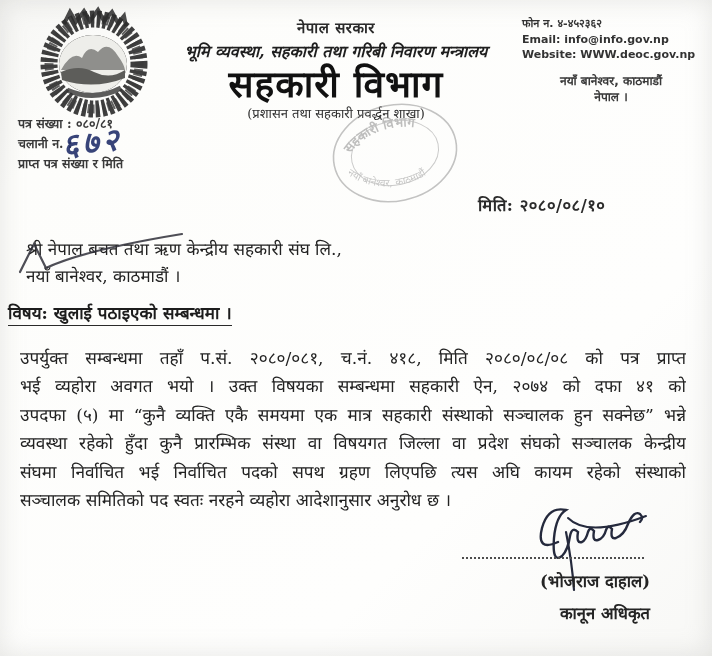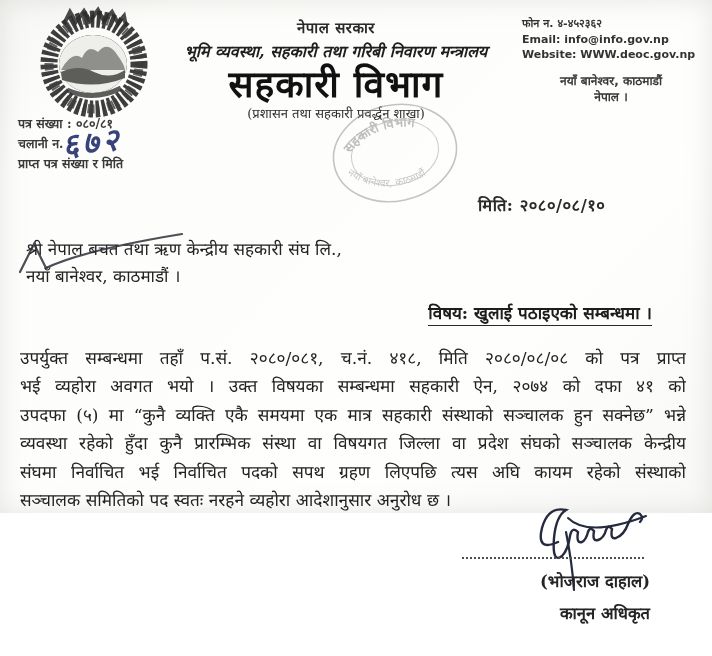--- a/index.html
+++ b/index.html
@@ -2,21 +2,21 @@
 <html><head>
 <meta charset="utf-8">
 <style>
   html,body{margin:0;padding:0;}
   body{
     width:712px;height:656px;overflow:hidden;
     background:#ffffff;
     font-family:"DejaVu Serif","Liberation Serif",serif;
   }
   .page{
-    position:relative;width:712px;height:513px;
+    position:relative;width:712px;height:656px;
     background:linear-gradient(135deg,#f6f6f4 0%,#fdfdfb 14%,#fefefd 70%,#f8f8f6 100%);
     color:#262626;
     box-shadow:inset 0 0 26px rgba(160,160,155,.25);
   }
   
   .emblem{position:absolute;left:34px;top:6px;width:120px;height:118px;}
   .head-center{position:absolute;left:110px;right:150px;top:20px;text-align:center;line-height:1.18;}
   .gov{font-size:15px;font-weight:600;letter-spacing:.5px;color:#2a2a2a;}
   .ministry{font-size:16px;font-weight:700;margin-top:5px;color:#1f1f1f;font-style:italic;}
   .dept{font-size:37px;font-weight:800;margin-top:1px;letter-spacing:1px;color:#111;}
@@ -28,21 +28,21 @@
   .hand-dispatch{
     position:absolute;left:62px;top:120px;
     font-size:31px;color:#23306b;transform:rotate(-7deg);
     font-style:italic;font-weight:600;letter-spacing:4px;opacity:.9;
   }
   .stamp{position:absolute;left:305px;top:88px;width:180px;height:130px;opacity:.5;transform:rotate(-12deg);pointer-events:none;}
   
   .dateline{position:absolute;left:478px;top:193px;font-size:16.5px;font-weight:600;color:#2b2b2b;letter-spacing:.5px;text-align:center;}
   .addressee{position:absolute;left:26px;top:236px;font-size:17px;line-height:27px;color:#222;}
   .tickmark{position:absolute;left:14px;top:220px;width:180px;height:64px;pointer-events:none;}
-  .subject{position:absolute;left:0;right:60px;top:301px;text-align:right;padding-left:8px;}
+  .subject{position:absolute;left:0;right:60px;top:301px;text-align:left;padding-left:8px;}
   .subject span{
     font-size:17px;font-weight:700;color:#1d1d1d;
     border-bottom:1.6px solid #2a2a2a;padding-bottom:2px;
   }
   
   .bodytext{position:absolute;left:20px;right:26px;top:344px;font-size:17.2px;color:#222;}
   .bodytext .bline{height:28.4px;line-height:28.4px;white-space:nowrap;}
   .bodytext .jline{text-align:justify;text-align-last:justify;white-space:normal;overflow:hidden;}
   
   .sig-scribble{position:absolute;left:528px;top:498px;width:132px;height:100px;pointer-events:none;}

